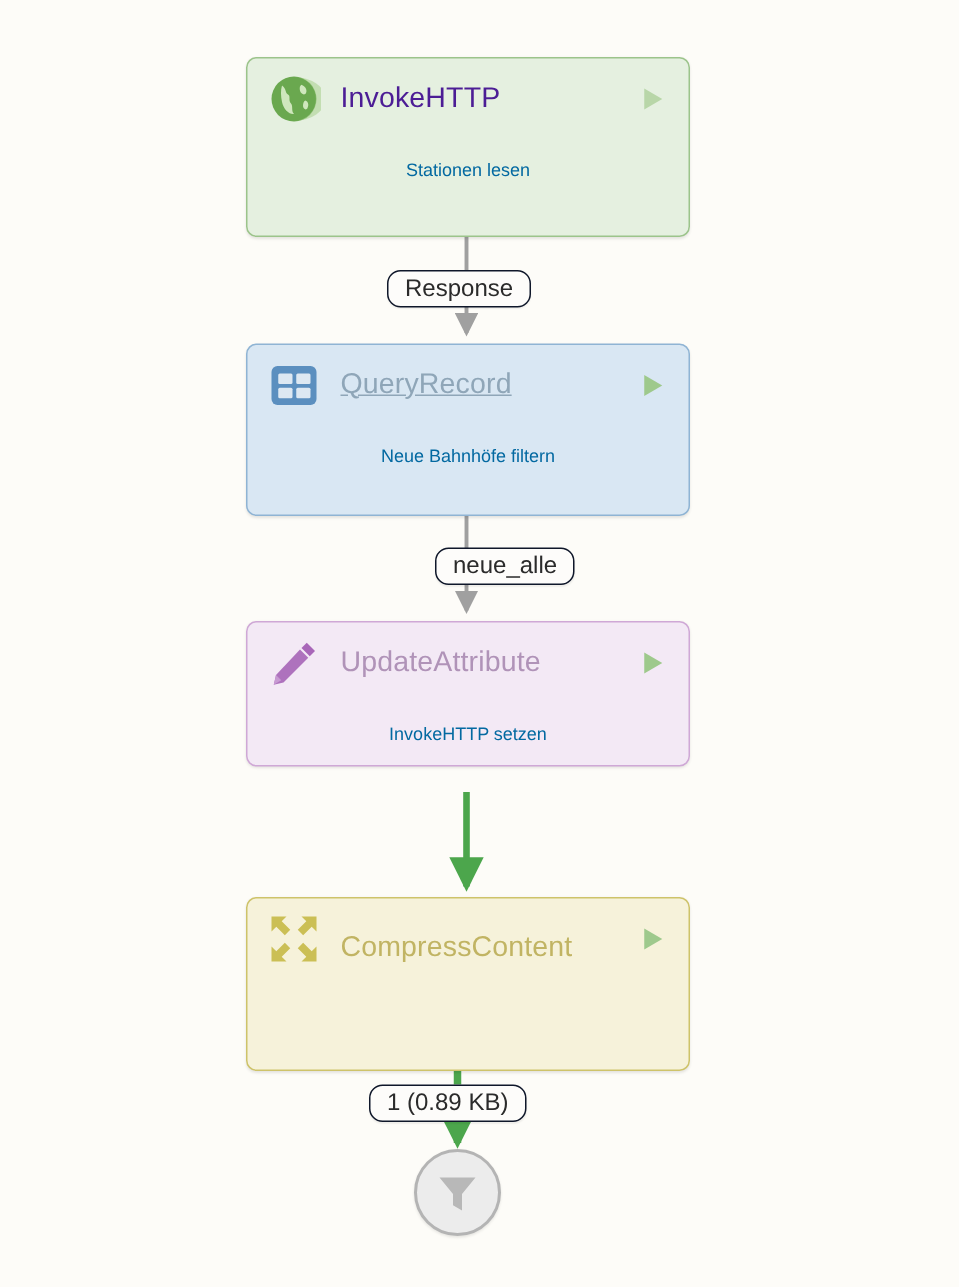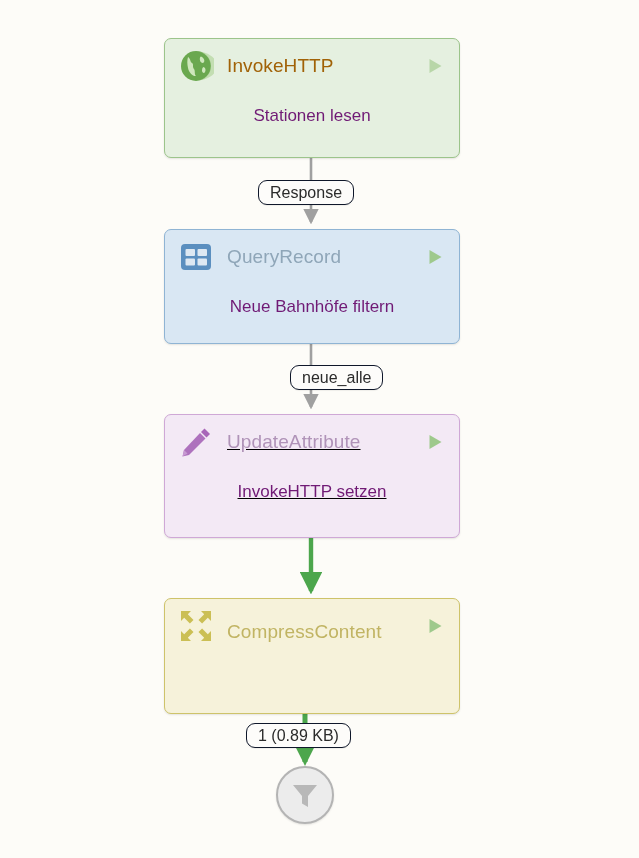--- a/index.html
+++ b/index.html
@@ -67,31 +67,31 @@
     width: 15px;
     height: 16px;
   }
   .node-body {
     display: flex;
     align-items: flex-start;
     justify-content: center;
     padding-top: 14px;
   }
   .node-label {
-    font-size: 17px;
-    color: #701a75;
+    font-size: 12px;
+    color: #0369a1;
     white-space: nowrap;
   }
 
   
   .n-invokehttp { background: #e5f0e0; border-color: #9cc48b; }
-  .n-invokehttp .node-type { color: #a16207; }
+  .n-invokehttp .node-type { color: #4c1d95; }
 
   .n-queryrecord { background: #d9e7f3; border-color: #8fb4d4; }
-  .n-queryrecord .node-type { color: #8fa6b8; }
+  .n-queryrecord .node-type { color: #8fa6b8; text-decoration: underline; }
 
   .n-updateattribute { background: #f3e9f5; border-color: #cfa8d6; }
   .n-updateattribute .node-type { color: #b093b8; }
 
   .n-compresscontent { background: #f6f2da; border-color: #cec36a; }
   .n-compresscontent .node-type { color: #c1b463; margin-top: 13px; }
 
   
   .conn-label {
     position: absolute;
@@ -194,21 +194,21 @@
       <span class="node-type">QueryRecord</span>
       <svg class="run-icon" viewBox="0 0 15 16">
         <path d="M1.5 1 L13.5 8 L1.5 15 Z" fill="#9ec98c"></path>
       </svg>
     </div>
     <div class="node-body">
       <span class="node-label">Neue Bahnhöfe filtern</span>
     </div>
   </div>
 
-  <div class="node n-updateattribute" style="left:164px; top:414px; width:296px; height:124px;text-decoration:underline;">
+  <div class="node n-updateattribute" style="left:164px; top:414px; width:296px; height:97px;">
     <div class="node-head">
       <svg class="node-icon" viewBox="0 0 36 36">
         <path d="M26.5 4.5 L32 10 L28.5 13.5 L23 8 Z" fill="#a866b8"></path>
         <path d="M22 9 L27.5 14.5 L11 31 L4.5 32.5 L6 26 Z" fill="#ae72bd"></path>
         <path d="M4.5 32.5 L6 26 L9.5 29.5 Z" fill="#c79ad2"></path>
       </svg>
       <span class="node-type">UpdateAttribute</span>
       <svg class="run-icon" viewBox="0 0 15 16">
         <path d="M1.5 1 L13.5 8 L1.5 15 Z" fill="#9ec98c"></path>
       </svg>

